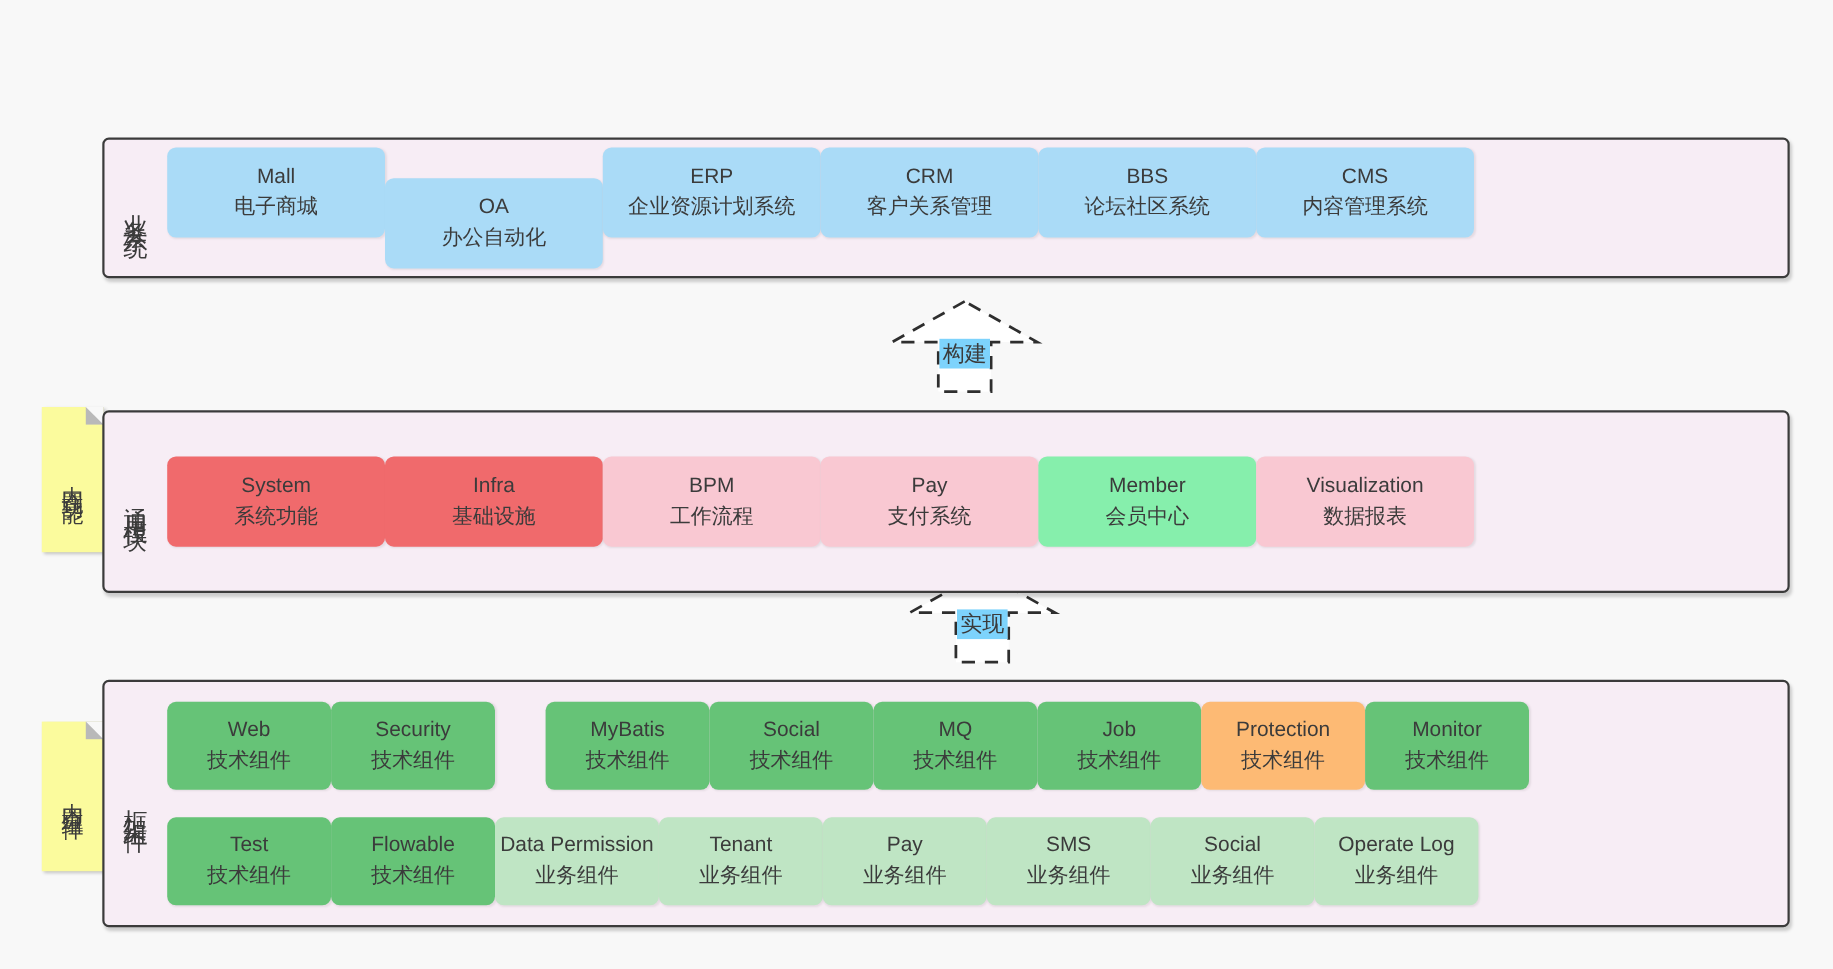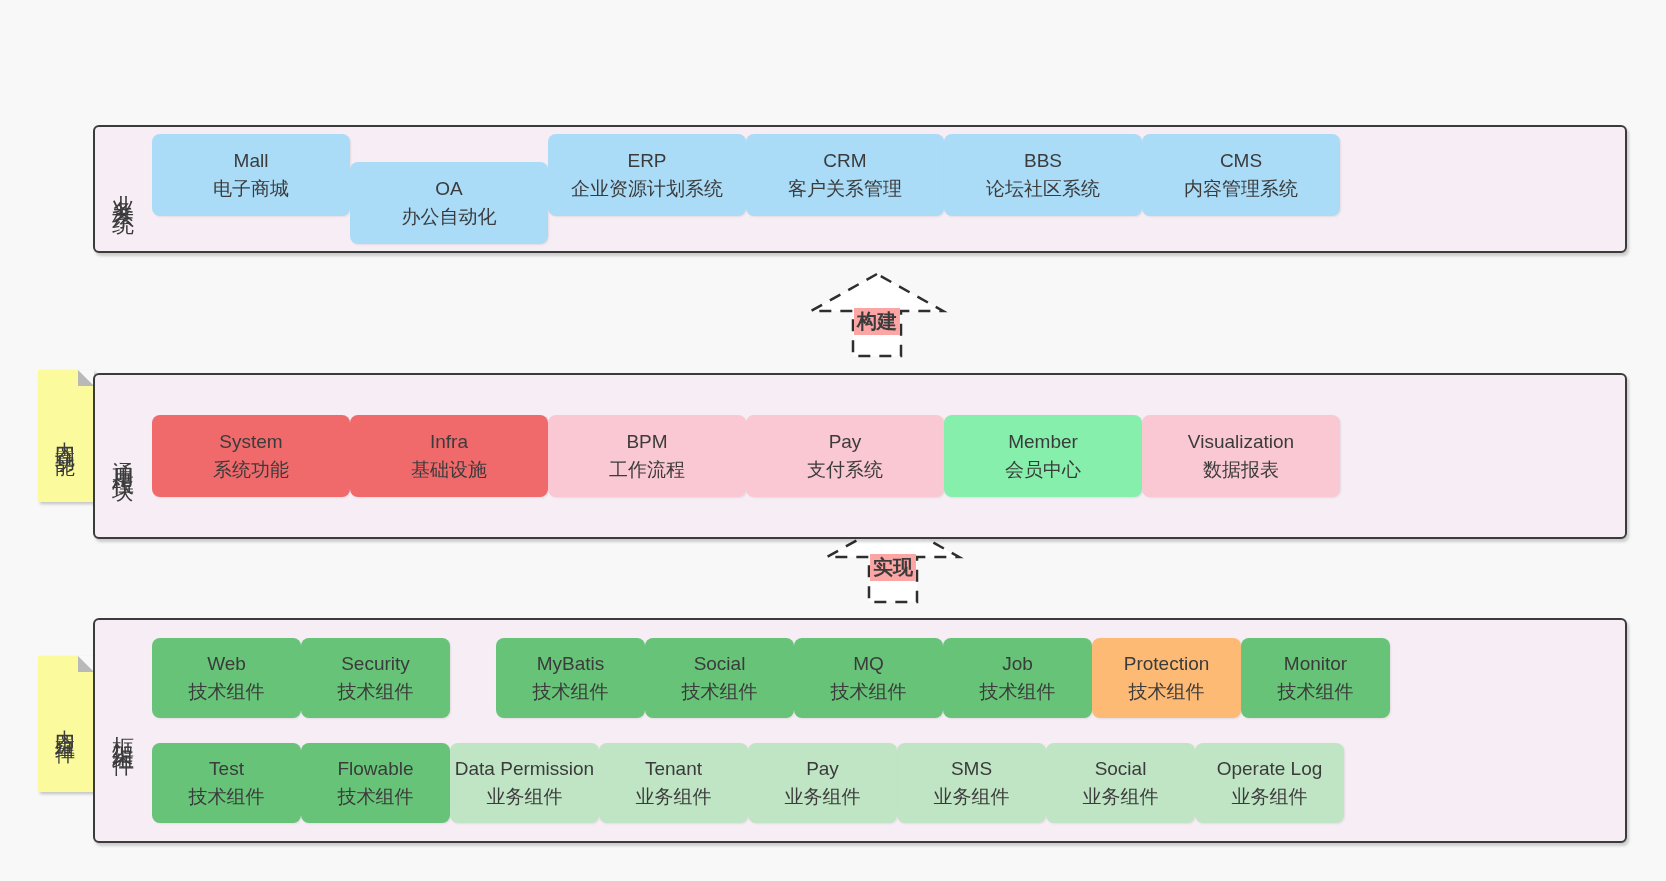--- a/index.html
+++ b/index.html
@@ -63,21 +63,21 @@
     font-size:20px; letter-spacing:5px; white-space:nowrap;
   }
 
   
   .arrow { position:absolute; width:140px; height:88px; z-index:0; }
   .arrow-1 { left:807px; top:271px; }
   .arrow-2 { left:823px; top:517px; }
   .arrow svg { position:absolute; inset:0; overflow:visible; }
   .arrow-label {
     position:absolute; left:50%; top:37px; transform:translateX(-50%);
-    background:#fca5a5; padding:0 3px; font-size:20px; color:#3b3b3b; white-space:nowrap;font-weight:bold;
+    background:#7dd3fc; padding:0 3px; font-size:20px; color:#3b3b3b; white-space:nowrap;
   }
 </style>
 </head>
 <body>
 
 <div class="canvas">
 
   <div class="note note-1">
     <span class="note-text">内置功能</span>
   </div>

